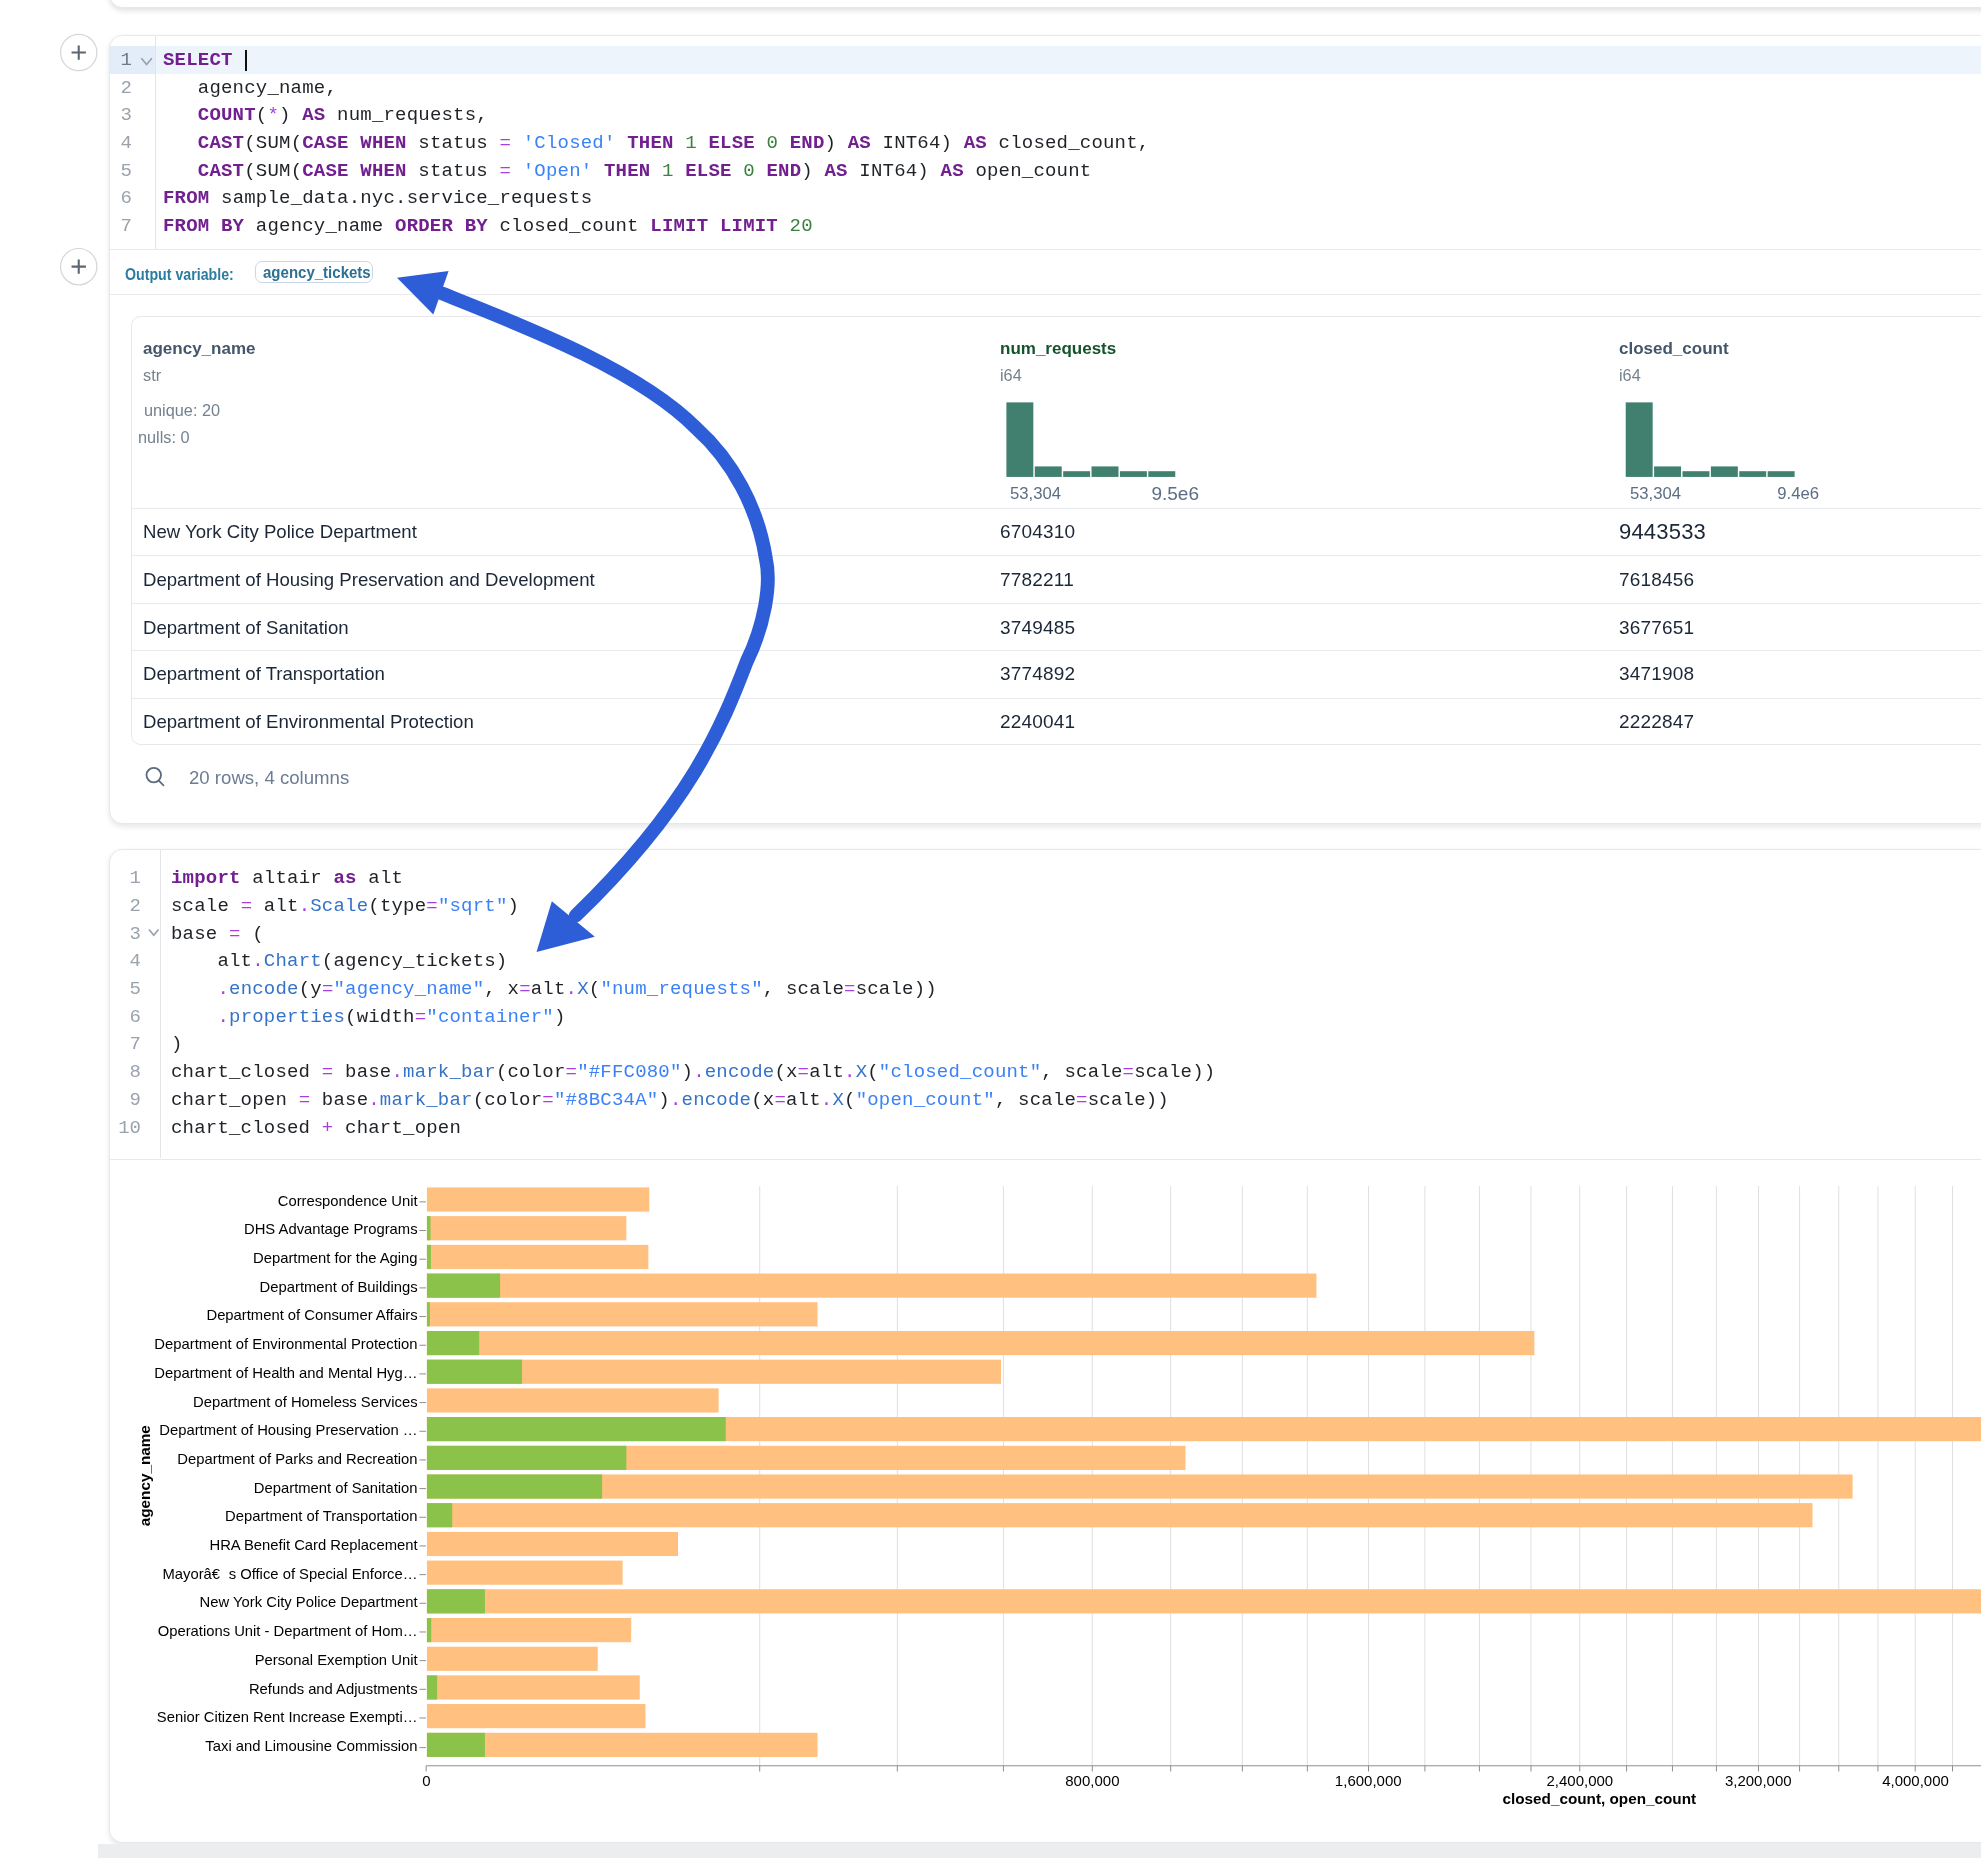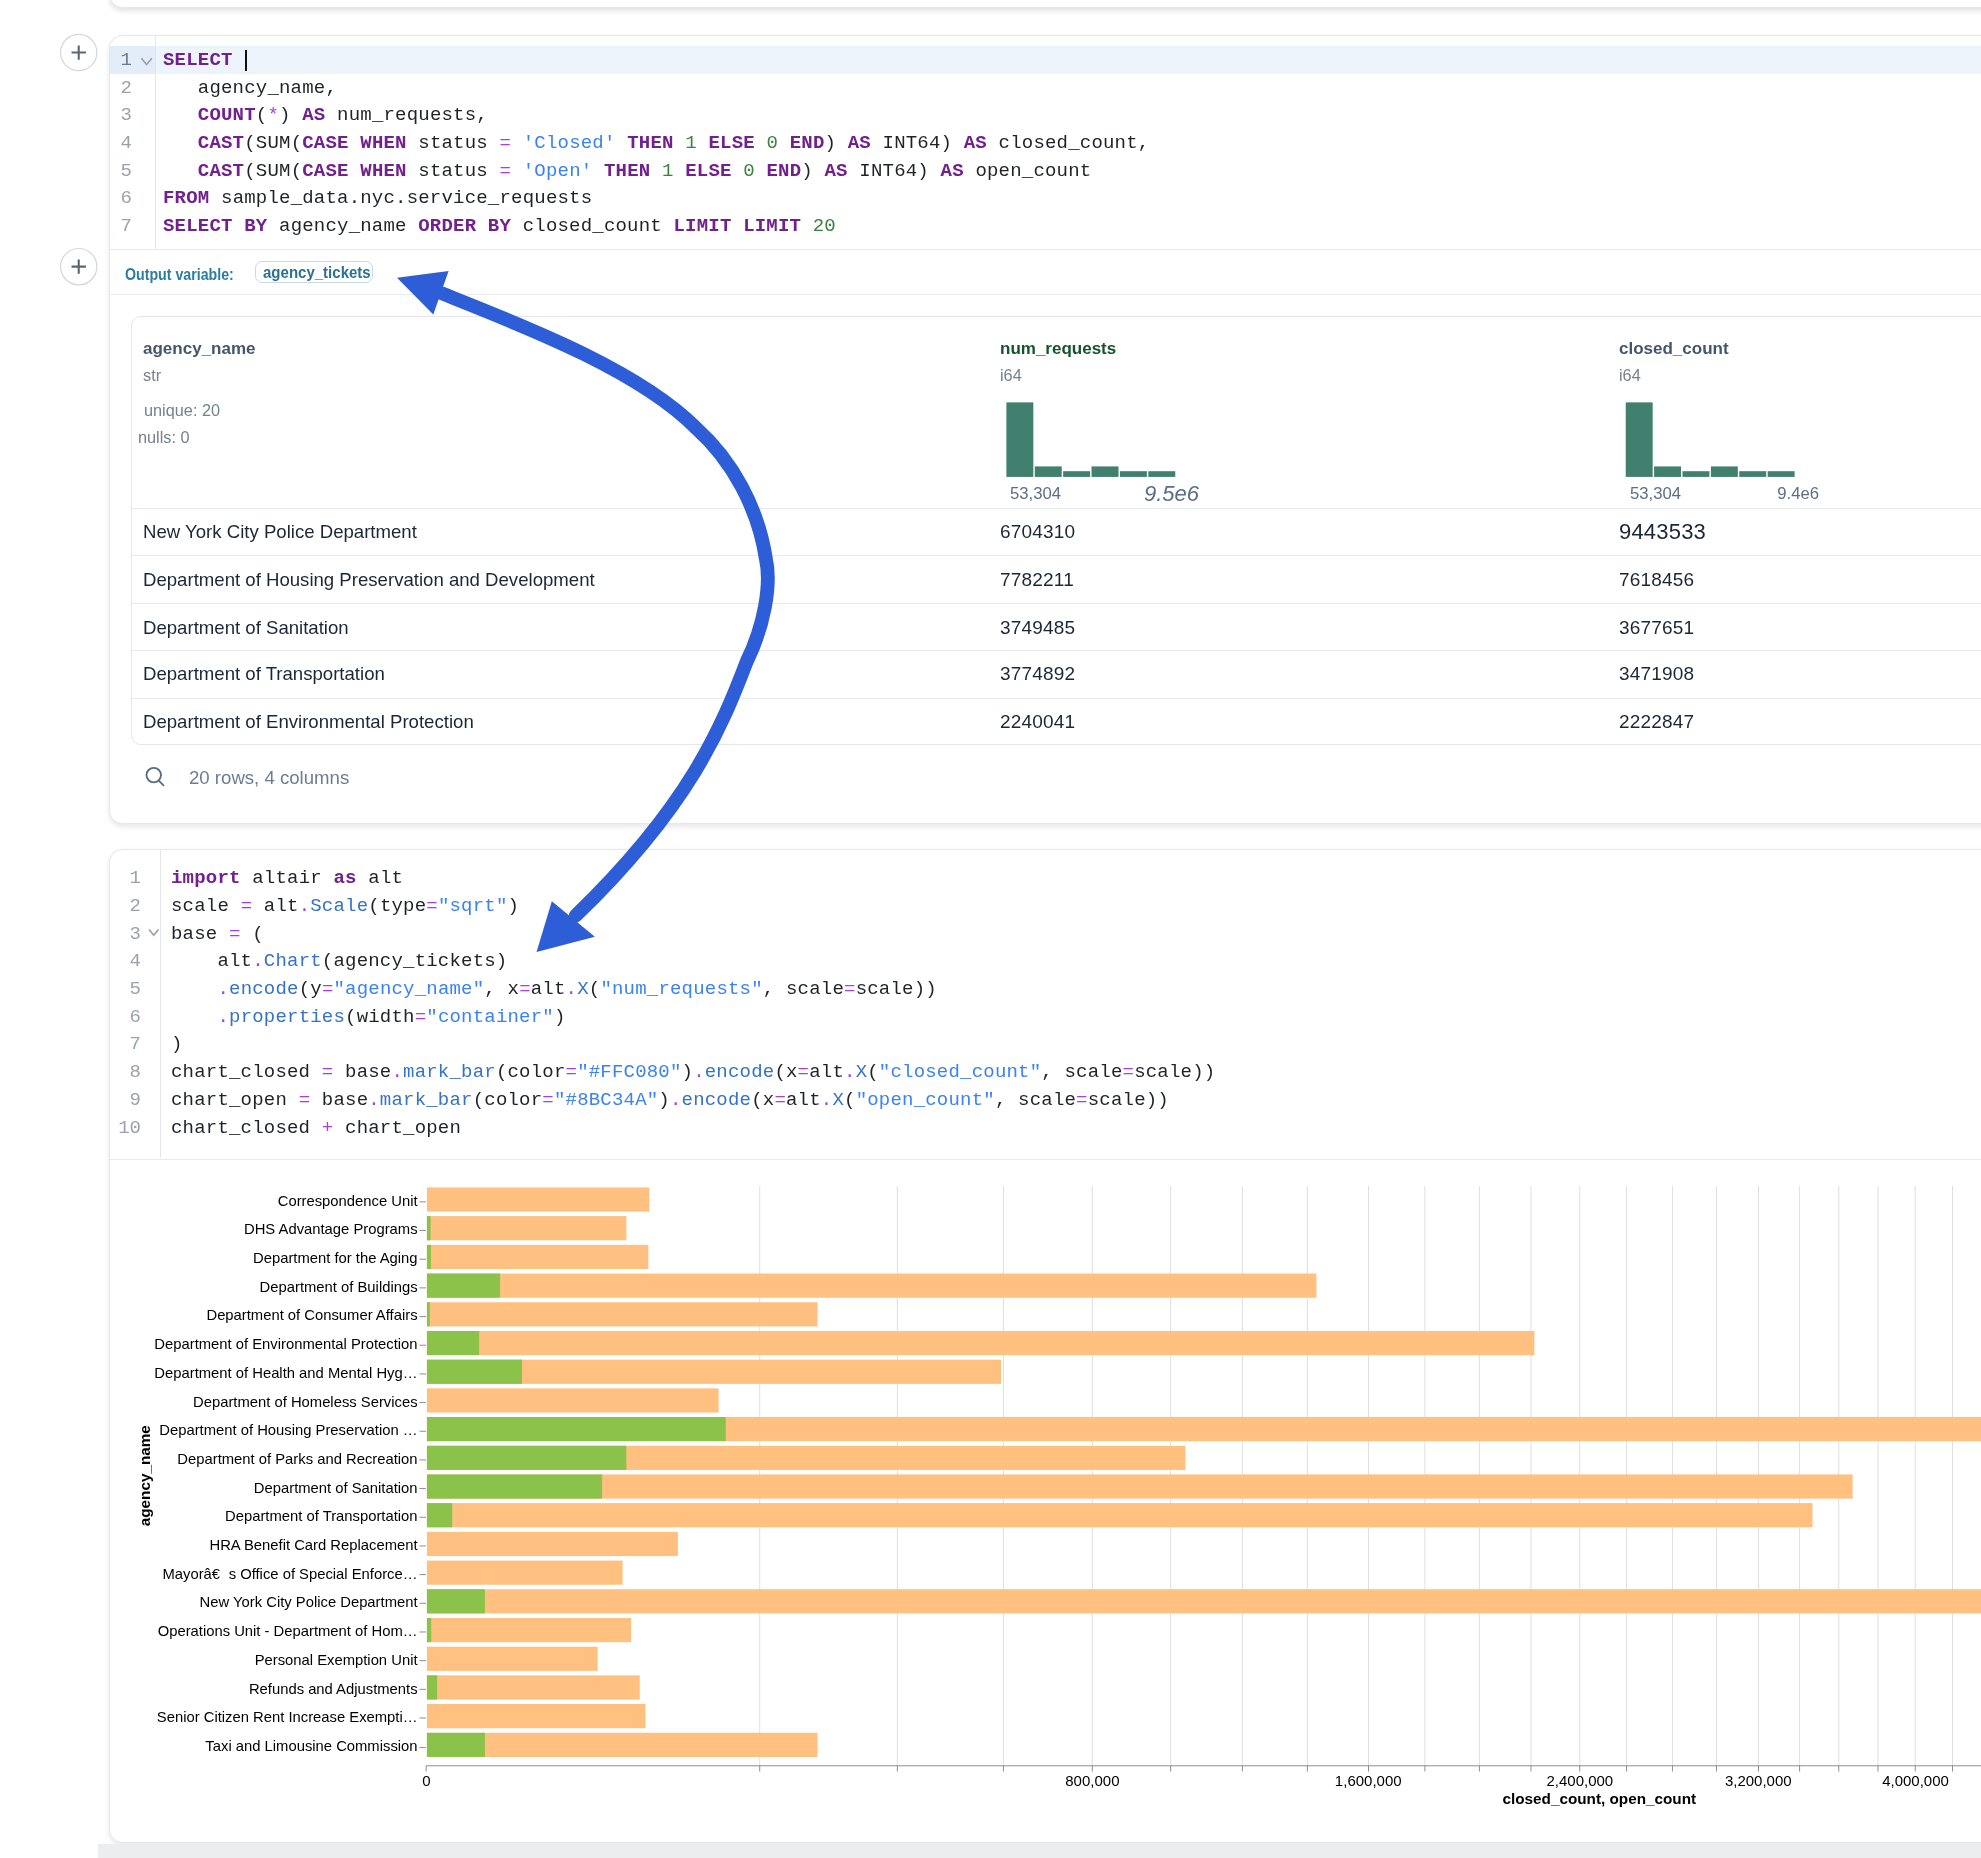--- a/index.html
+++ b/index.html
@@ -40,21 +40,21 @@
 <div class="gnum" style="left:94px;top:157px;">5</div>
 <div class="gnum" style="left:94px;top:184px;">6</div>
 <div class="gnum" style="left:94px;top:212px;">7</div>
 
 <div class="code" style="left:163px;top:46px;"><span class="k">SELECT</span></div>
 <div class="code" style="left:163px;top:74px;">   agency_name,</div>
 <div class="code" style="left:163px;top:101px;text-align:right;">   <span class="k">COUNT</span>(<span class="o">*</span>) <span class="k">AS</span> num_requests,</div>
 <div class="code" style="left:163px;top:129px;">   <span class="k">CAST</span>(SUM(<span class="k">CASE</span> <span class="k">WHEN</span> status <span class="o">=</span> <span class="s">'Closed'</span> <span class="k">THEN</span> <span class="n">1</span> <span class="k">ELSE</span> <span class="n">0</span> <span class="k">END</span>) <span class="k">AS</span> INT64) <span class="k">AS</span> closed_count,</div>
 <div class="code" style="left:163px;top:157px;">   <span class="k">CAST</span>(SUM(<span class="k">CASE</span> <span class="k">WHEN</span> status <span class="o">=</span> <span class="s">'Open'</span> <span class="k">THEN</span> <span class="n">1</span> <span class="k">ELSE</span> <span class="n">0</span> <span class="k">END</span>) <span class="k">AS</span> INT64) <span class="k">AS</span> open_count</div>
 <div class="code" style="left:163px;top:184px;"><span class="k">FROM</span> sample_data.nyc.service_requests</div>
-<div class="code" style="left:163px;top:212px;"><span class="k">SELECT BY</span> agency_name <span class="k">ORDER BY</span> closed_count <span class="k">LIMIT</span> <span class="k">LIMIT</span> <span class="n">20</span></div>
+<div class="code" style="left:163px;top:212px;"><span class="k">FROM BY</span> agency_name <span class="k">ORDER BY</span> closed_count <span class="k">LIMIT</span> <span class="k">LIMIT</span> <span class="n">20</span></div>
 
 <div class="abs" style="left:245px;top:50px;width:1.9px;height:21px;background:#111;"></div>
 
 <div class="ui" style="left:125px;top:264px;font-size:16.7px;font-weight:bold;color:#2b7ca1;line-height:21px;transform:scaleX(0.85);transform-origin:0 0;">Output variable:</div>
 <div class="abs" style="left:255px;top:261px;width:118px;height:22px;border:1px solid #c9d7e8;border-radius:7px;box-sizing:border-box;overflow:hidden;">
   <div style="position:absolute;left:6.7px;top:1px;font-size:16.7px;font-weight:600;color:#2b7195;line-height:20px;white-space:nowrap;transform:scaleX(0.9);transform-origin:0 0;">agency_tickets</div>
 </div>
 <div class="abs" style="left:110px;top:294px;width:1872px;height:1px;background:#e9ebee;"></div>
 
 <div class="abs" style="left:131px;top:316px;width:1874px;height:429px;background:#fff;border:1px solid #e4e7eb;border-radius:9.6px;box-sizing:border-box;"></div>
@@ -63,21 +63,21 @@
 <div class="ui" style="left:143px;top:366px;font-size:16.3px;color:#74828f;line-height:19px;">str</div>
 <div class="ui" style="left:144px;top:401px;font-size:16.3px;color:#74828f;line-height:19px;">unique: 20</div>
 <div class="ui" style="left:138px;top:428px;font-size:16.3px;color:#74828f;line-height:19px;">nulls: 0</div>
 
 <div class="ui" style="left:1000px;top:338px;font-size:17px;font-weight:bold;color:#14532d;line-height:21px;">num_requests</div>
 <div class="ui" style="left:1000px;top:366px;font-size:16.3px;color:#74828f;line-height:19px;">i64</div>
 <div class="ui" style="left:1619px;top:338px;font-size:17px;font-weight:bold;color:#44566b;line-height:21px;">closed_count</div>
 <div class="ui" style="left:1619px;top:366px;font-size:16.3px;color:#74828f;line-height:19px;">i64</div>
 
 <div class="ui" style="left:1010px;top:484px;font-size:16.7px;color:#5d6e84;line-height:19px;">53,304</div>
-<div class="ui" style="left:1142px;top:484px;width:57px;text-align:right;font-size:22px;color:#5d6e84;line-height:19px;font-style:italic;">9.5e6</div>
+<div class="ui" style="left:1142px;top:484px;width:57px;text-align:right;font-size:19px;color:#5d6e84;line-height:19px;">9.5e6</div>
 <div class="ui" style="left:1630px;top:484px;font-size:16.7px;color:#5d6e84;line-height:19px;">53,304</div>
 <div class="ui" style="left:1762px;top:484px;width:57px;text-align:right;font-size:16.7px;color:#5d6e84;line-height:19px;">9.4e6</div>
 
 <div class="abs" style="left:132px;top:508px;width:1850px;height:1px;background:#e7eaef;"></div>
 <div class="abs" style="left:132px;top:555px;width:1850px;height:1px;background:#e7eaef;"></div>
 <div class="abs" style="left:132px;top:603px;width:1850px;height:1px;background:#e7eaef;"></div>
 <div class="abs" style="left:132px;top:650px;width:1850px;height:1px;background:#e7eaef;"></div>
 <div class="abs" style="left:132px;top:698px;width:1850px;height:1px;background:#e7eaef;"></div>
 
 <div class="ui" style="left:143px;top:521px;font-size:18.6px;line-height:21px;">New York City Police Department</div>

